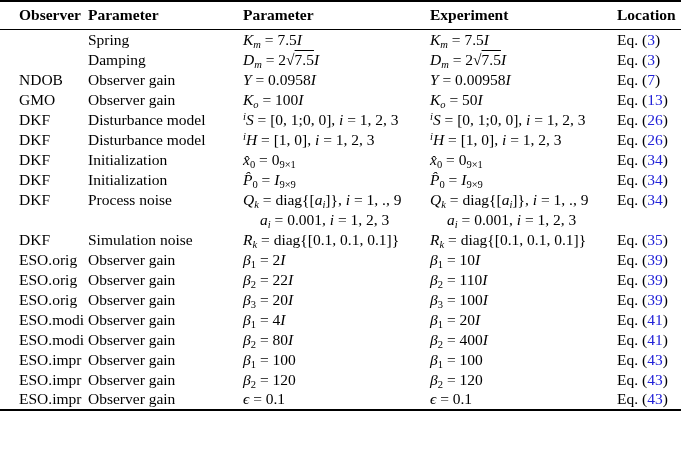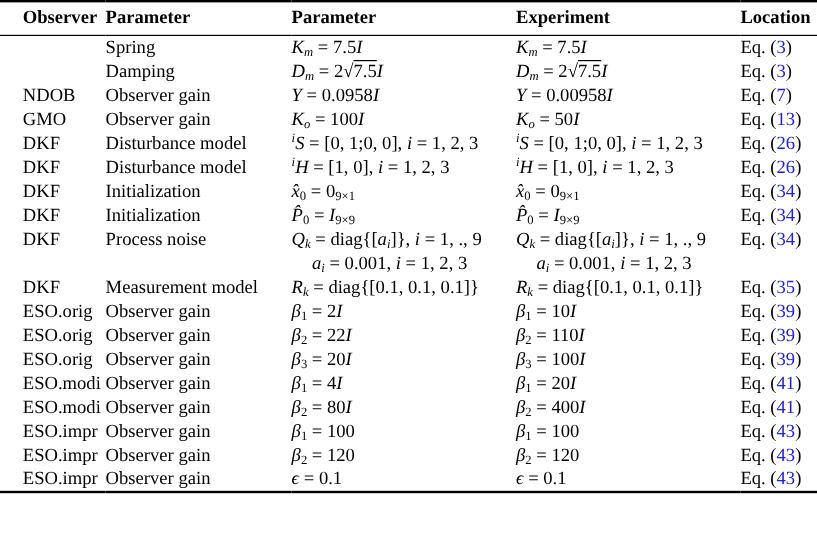--- a/index.html
+++ b/index.html
@@ -121,21 +121,21 @@
   </tr>
       <tr>
     <td></td>
     <td></td>
     <td class="indent"><i>a</i><sub><i>i</i></sub> = 0.001, <i>i</i> = 1, 2, 3</td>
     <td class="indent"><i>a</i><sub><i>i</i></sub> = 0.001, <i>i</i> = 1, 2, 3</td>
     <td></td>
   </tr>
       <tr>
     <td>DKF</td>
-    <td>Measurement model</td>
+    <td>Simulation noise</td>
     <td><i>R</i><sub><i>k</i></sub> = diag{[0.1, 0.1, 0.1]}</td>
     <td><i>R</i><sub><i>k</i></sub> = diag{[0.1, 0.1, 0.1]}</td>
     <td><span>Eq. (</span><a class="eqlink" href="#">35</a><span>)</span></td>
   </tr>
       <tr>
     <td>ESO.orig</td>
     <td>Observer gain</td>
     <td><i>β</i><sub>1</sub> = 2<i>I</i></td>
     <td><i>β</i><sub>1</sub> = 10<i>I</i></td>
     <td><span>Eq. (</span><a class="eqlink" href="#">39</a><span>)</span></td>

